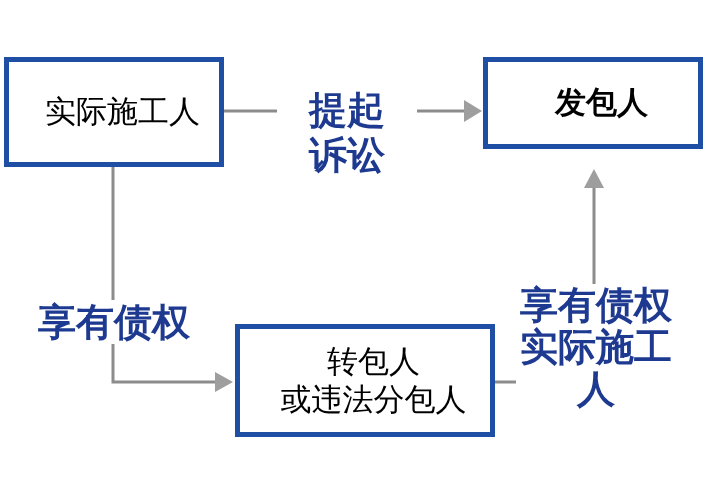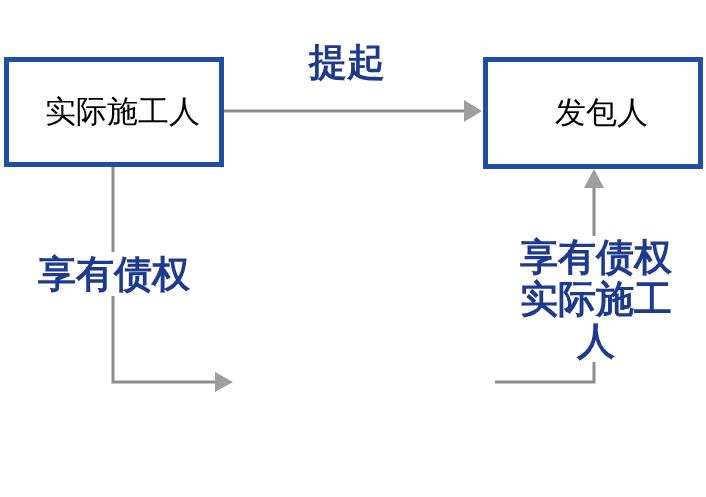--- a/index.html
+++ b/index.html
@@ -27,30 +27,31 @@
     line-height: 38px;
     display: flex;
     flex-direction: column;
     align-items: center;
     justify-content: center;
     text-align: right;
     z-index: 2;
     padding-left: 17px;
   }
   .node-left   { left: 4px;   top: 57px;  width: 220px; height: 110px; }
-  .node-right  { left: 483px; top: 57px;  width: 220px; height: 112px; }
+  .node-right  { left: 483px; top: 57px;  width: 220px; height: 92px; font-weight: bold; }
   .node-bottom { left: 235px; top: 324px; width: 260px; height: 113px; }
   .edge-label {
     position: absolute;
     color: #1D3A90;
     background: #ffffff;
     font-weight: bold;
     font-size: 38px;
     text-align: center;
     z-index: 2;
+    margin-top: 48px;
   }
   .label-center { left: 277px; top: 40px;  width: 140px; line-height: 45px; }
   .label-left   { left: 34px;  top: 252px; width: 160px; line-height: 44px; }
   .label-right  { left: 516px; top: 236px; width: 160px; line-height: 42px; }
   .edge-label span, .node span { display: block; }
 </style>
 </head>
 <body>
 
 <div class="stage">
@@ -68,23 +69,28 @@
   </svg>
 
   <div class="node node-left">
     <span>实际施工人</span>
   </div>
 
   <div class="node node-right">
     <span>发包人</span>
   </div>
 
+  <div class="node node-bottom">
+    <span>转包人</span>
+    <span>或违法分包人</span>
+  </div>
 
   <div class="edge-label label-center">
     <span>提起</span>
+    <span>诉讼</span>
   </div>
 
   <div class="edge-label label-left">
     <span>享有债权</span>
   </div>
 
   <div class="edge-label label-right">
     <span>享有债权</span>
     <span>实际施工人</span>
   </div>

